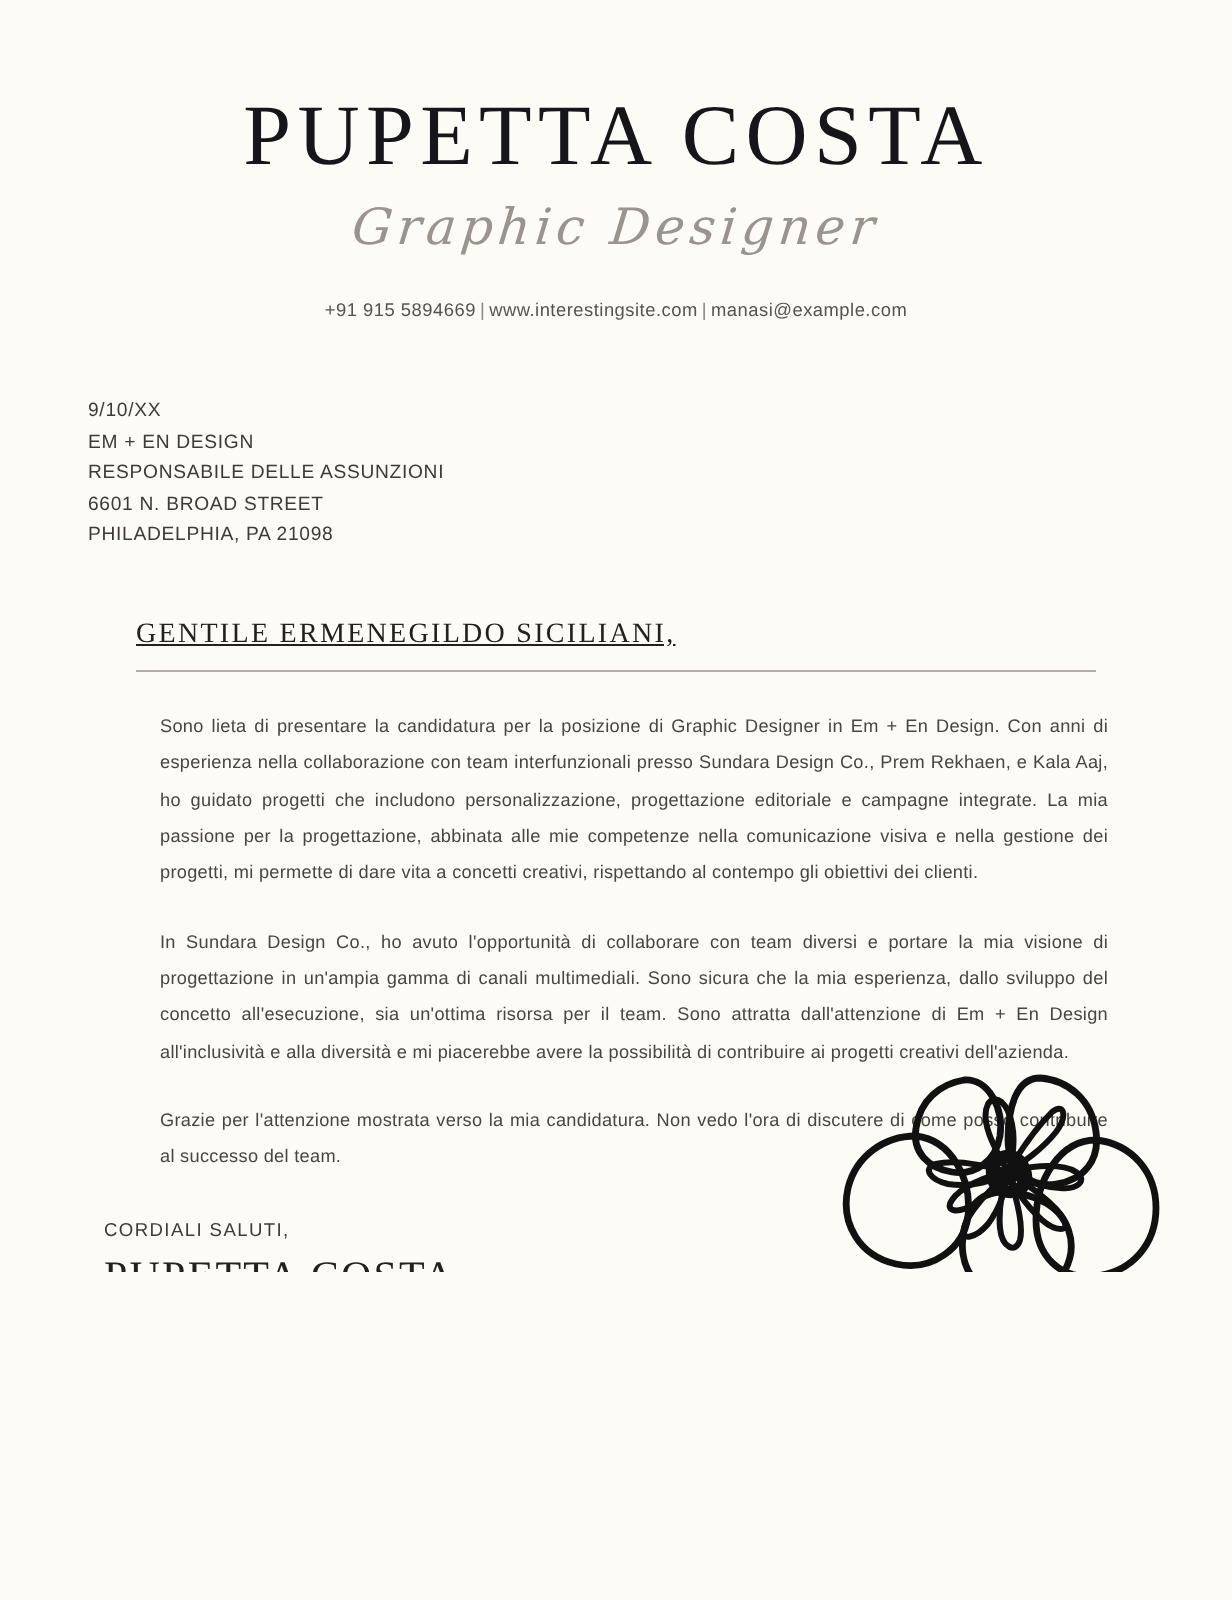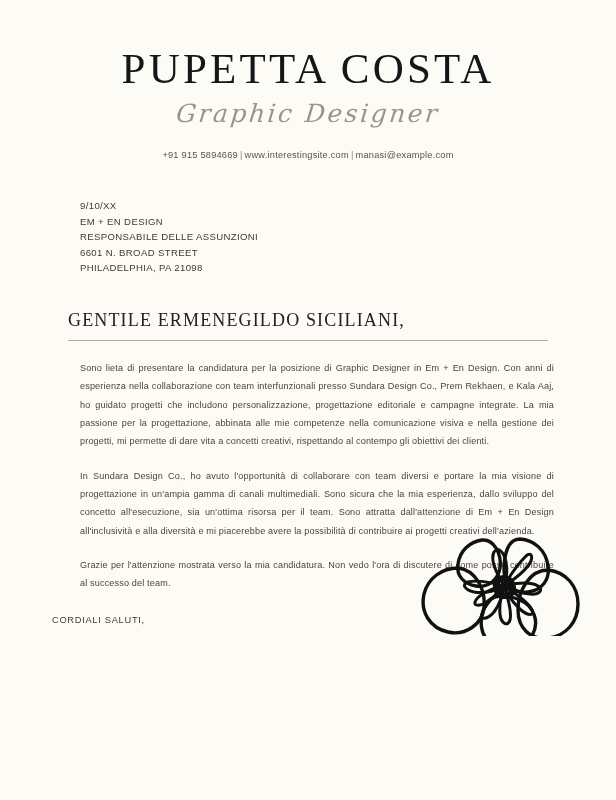--- a/index.html
+++ b/index.html
@@ -55,42 +55,43 @@
     letter-spacing: 0.25px;
   }
   .contact-sep {
     color: #8a847d;
     padding: 0 2px;
   }
 
   
   .address-block {
     margin-top: 38px;
-    padding-left: 80px;
+    padding-left: 44px;
     font-size: 9.6px;
     color: #3f3a36;
     line-height: 1.62;
     letter-spacing: 0.35px;
   }
   .address-line {
     white-space: nowrap;
   }
 
   
   .salutation-wrap {
     margin-top: 34px;
     padding-left: 68px;
     padding-right: 68px;
   }
   .salutation {
     font-family: "Liberation Serif", serif;
-    font-size: 18px;
+    font-size: 14px;
     letter-spacing: 1.15px;
     color: #23201d;
     white-space: nowrap;
+    text-decoration: underline;
   }
   .divider {
     margin-top: 9px;
     height: 1px;
     background: #b3ada6;
     width: 100%;
   }
 
   
   .body-wrap {

